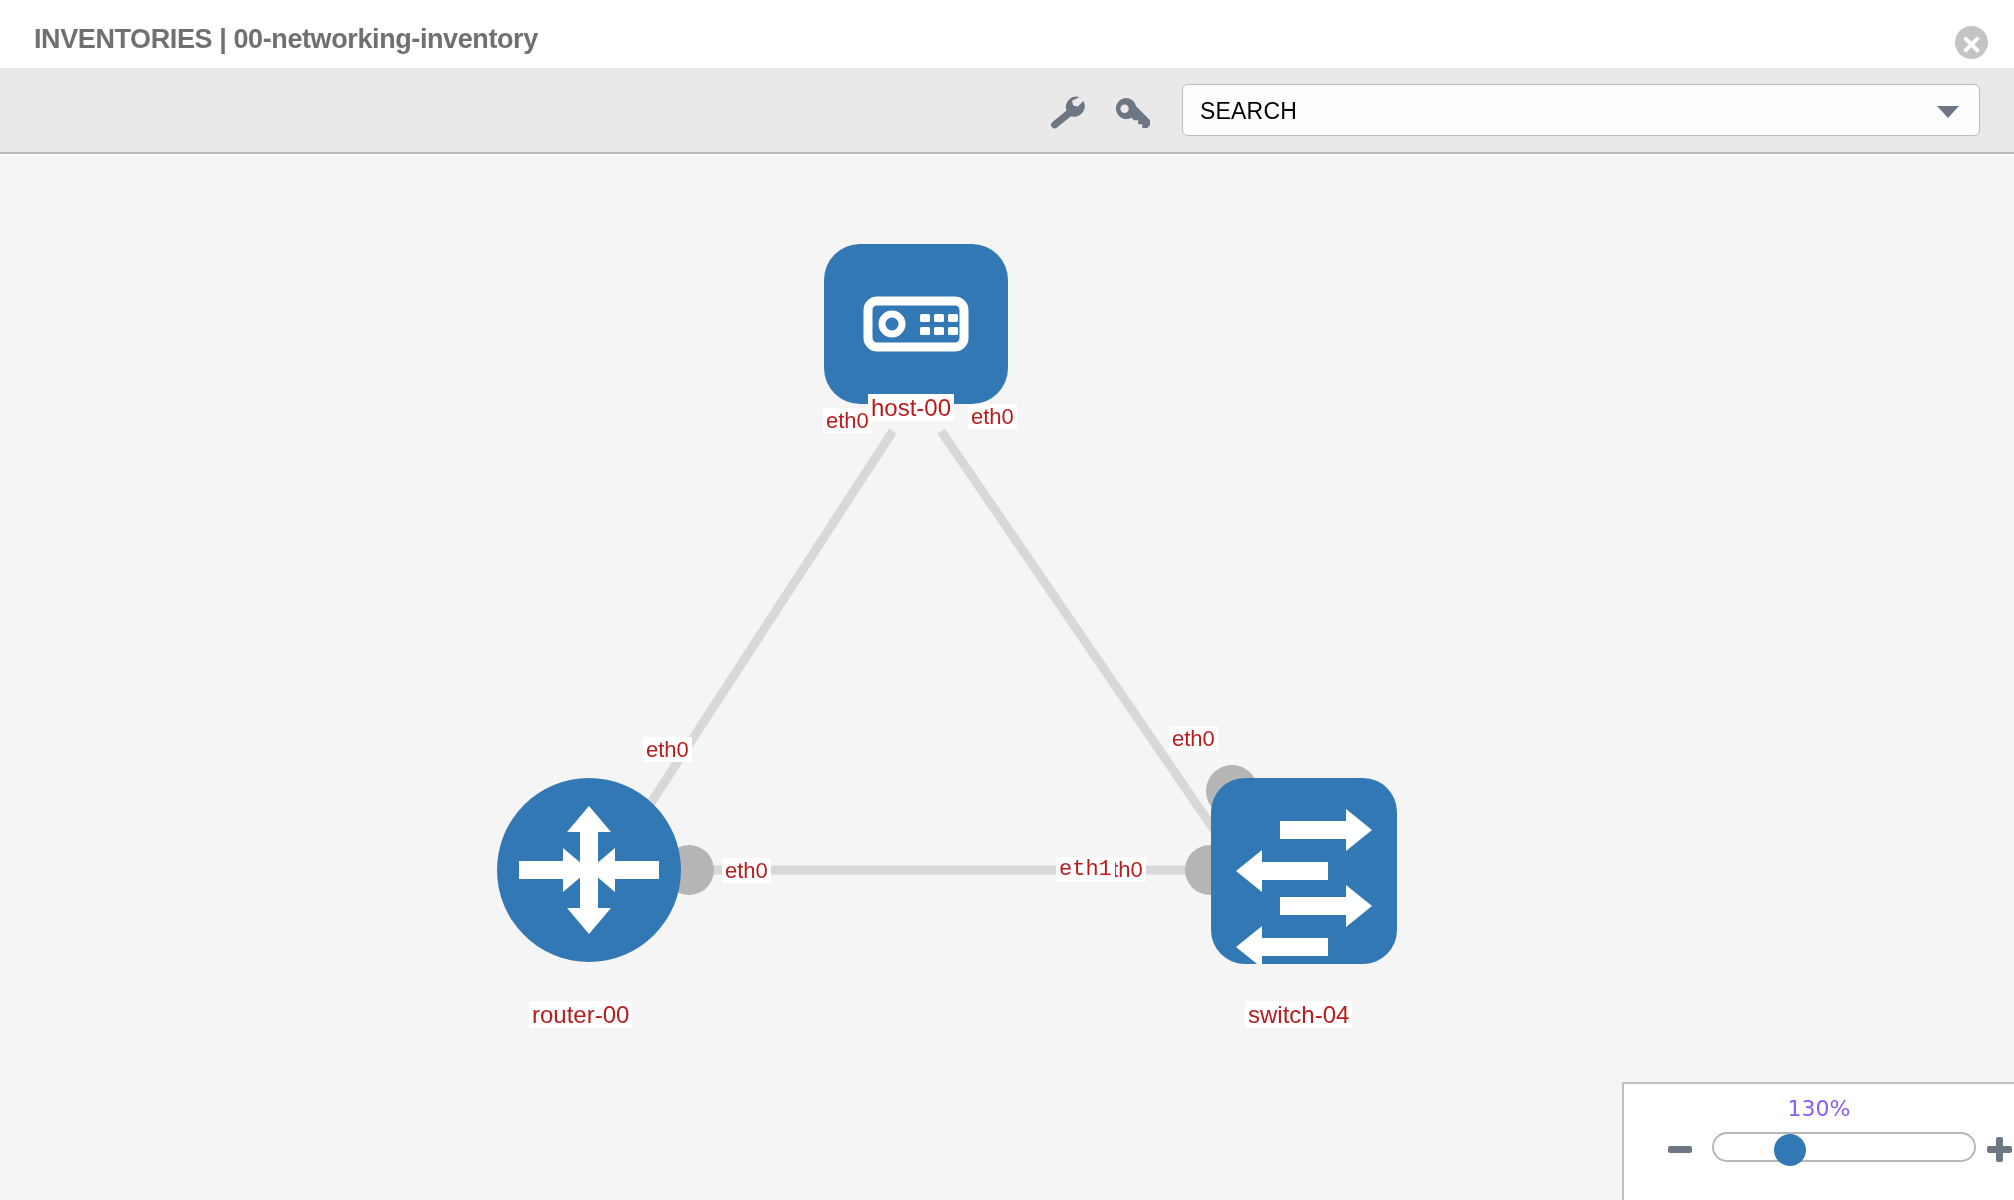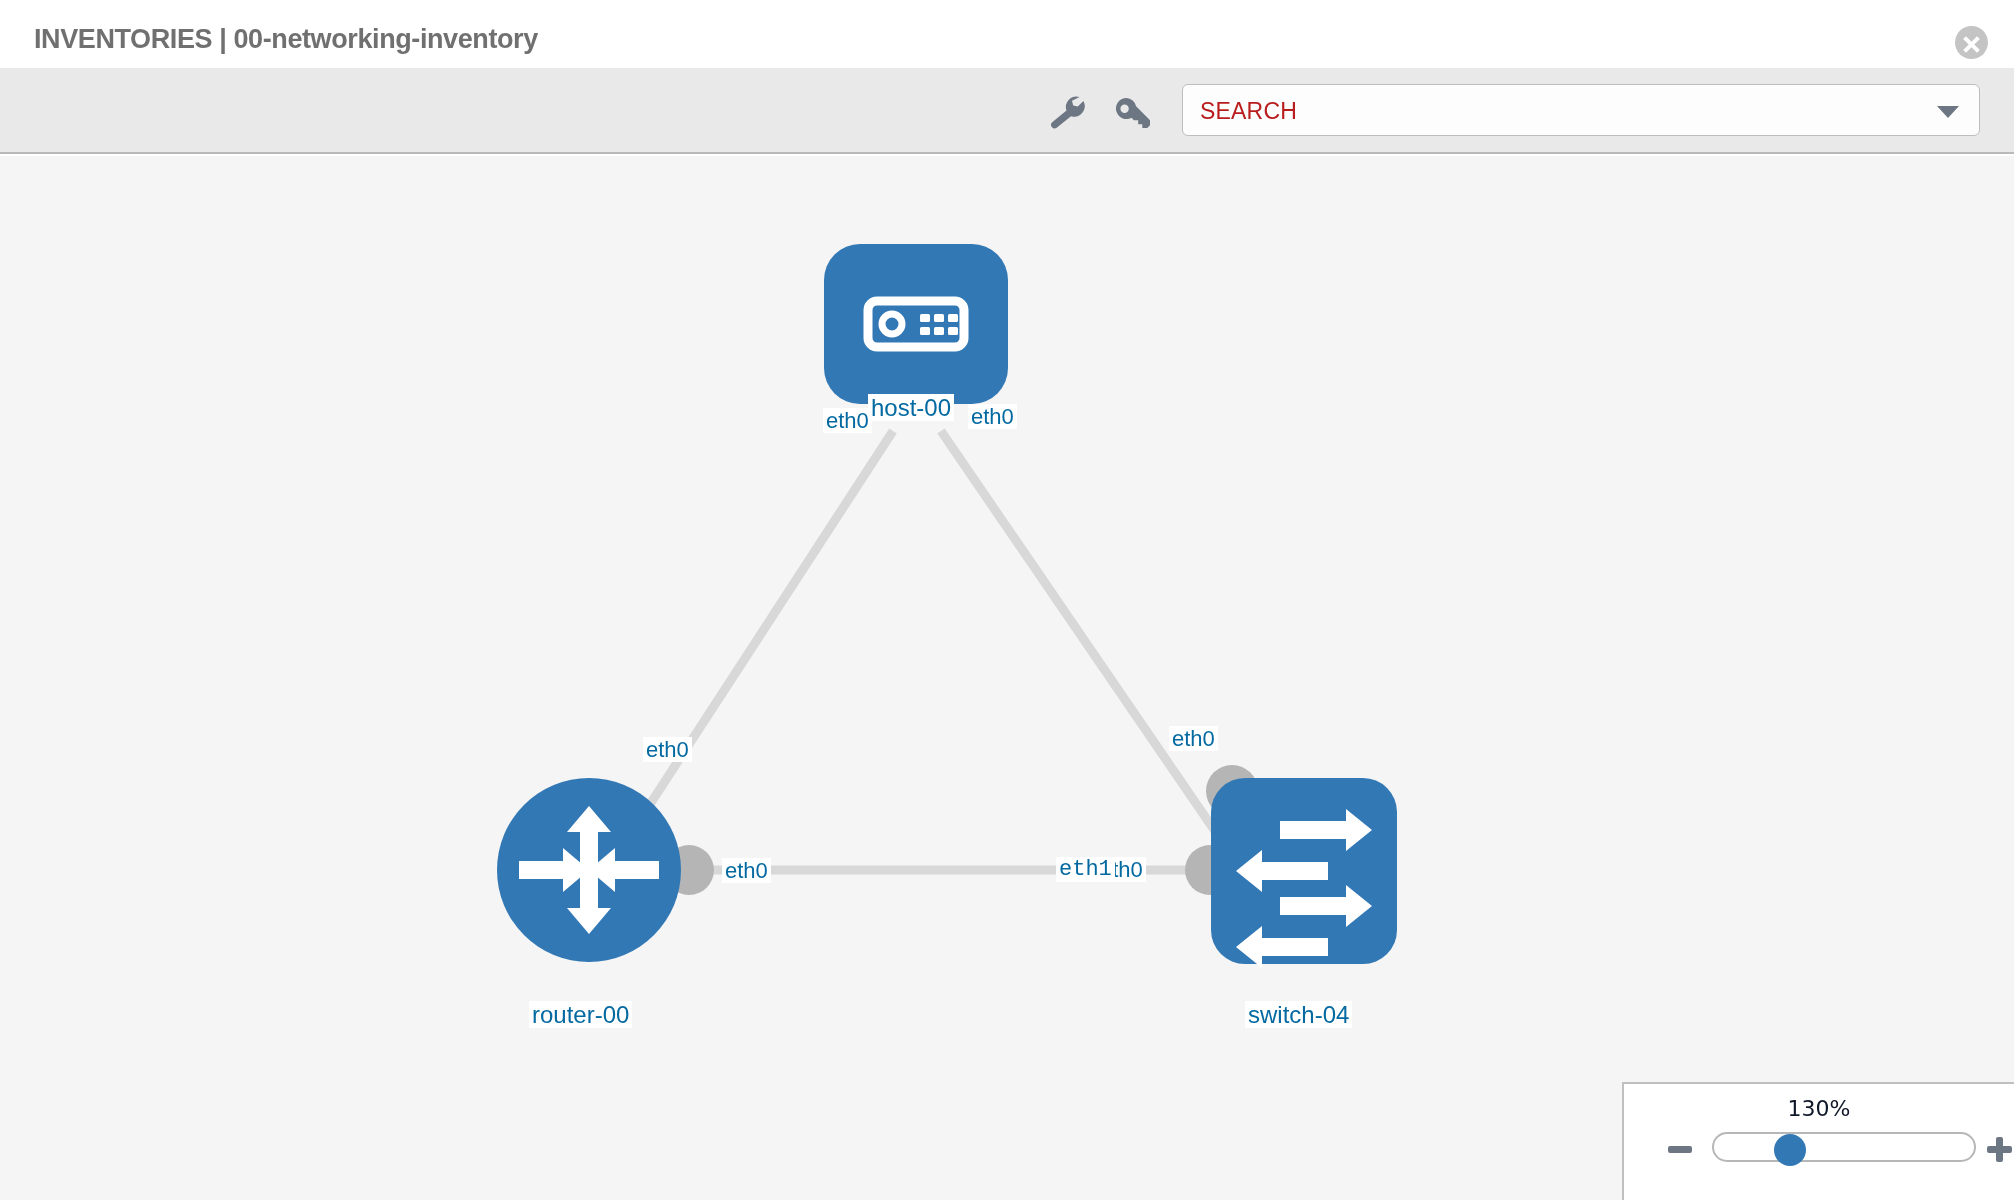--- a/index.html
+++ b/index.html
@@ -109,21 +109,21 @@
     background: #fdfdfd;
     border: 1px solid #bdbdbd;
     border-radius: 6px;
     cursor: text;
   }
   .search-label {
     position: absolute;
     left: 17px;
     top: 13px;
     font-size: 23px;
-    color: #b91c1c;
+    color: #000000;
     letter-spacing: 0.2px;
     font-stretch: condensed;
   }
 
   
   .canvas {
     position: absolute;
     left: 0; top: 156px;
     width: 2014px;
     height: 1044px;
@@ -134,21 +134,21 @@
     position: absolute;
     left: 0; top: 0;
     width: 2014px;
     height: 1044px;
   }
 
   
   .nlabel {
     position: absolute;
     background: #ffffff;
-    color: #0369a1;
+    color: #b91c1c;
     white-space: nowrap;
     line-height: 1.05;
     padding: 1px 3px;
   }
   .nlabel.node-name { font-size: 24px; }
   .nlabel.iface     { font-size: 22px; }
 
   
   .zoom-panel {
     position: absolute;
@@ -161,21 +161,21 @@
     border-right: none;
     border-bottom: none;
   }
   .zoom-value {
     position: absolute;
     top: 12px;
     left: 0;
     width: 100%;
     text-align: center;
     font-size: 22px;
-    color: #0f172a;
+    color: #8b5cf6;
     font-family: "DejaVu Sans", sans-serif;
   }
   .zoom-minus {
     position: absolute;
     left: 44px;
     top: 62px;
     width: 24px;
     height: 7px;
     border-radius: 2px;
     background: #6d7683;

